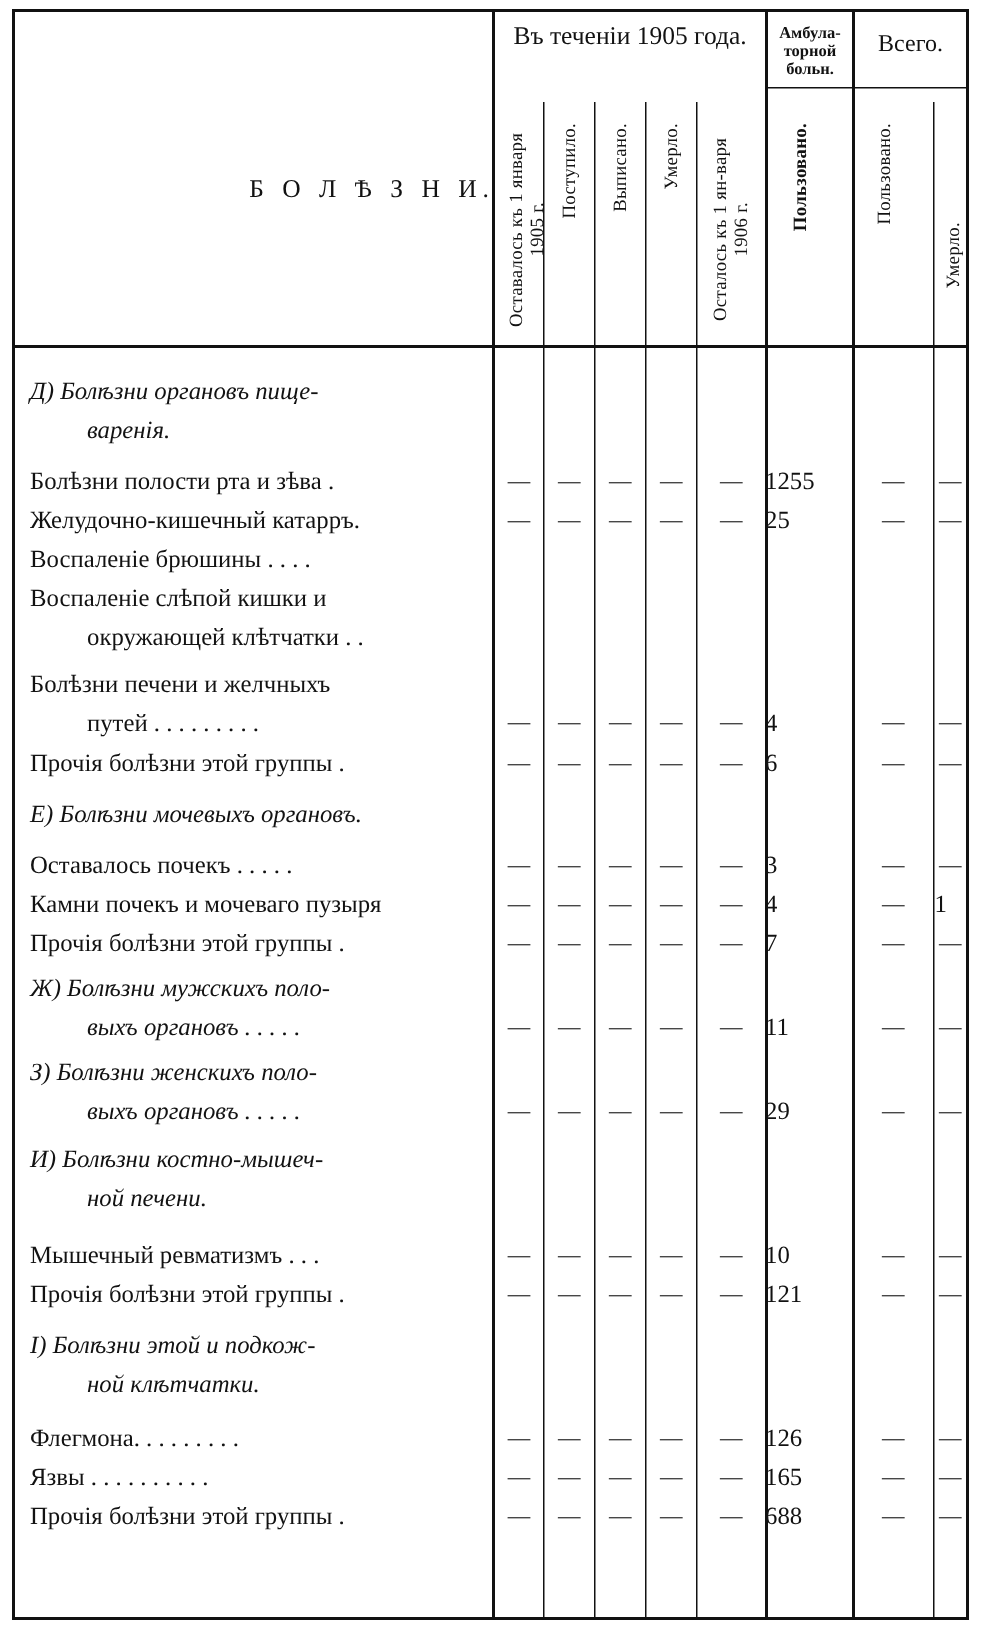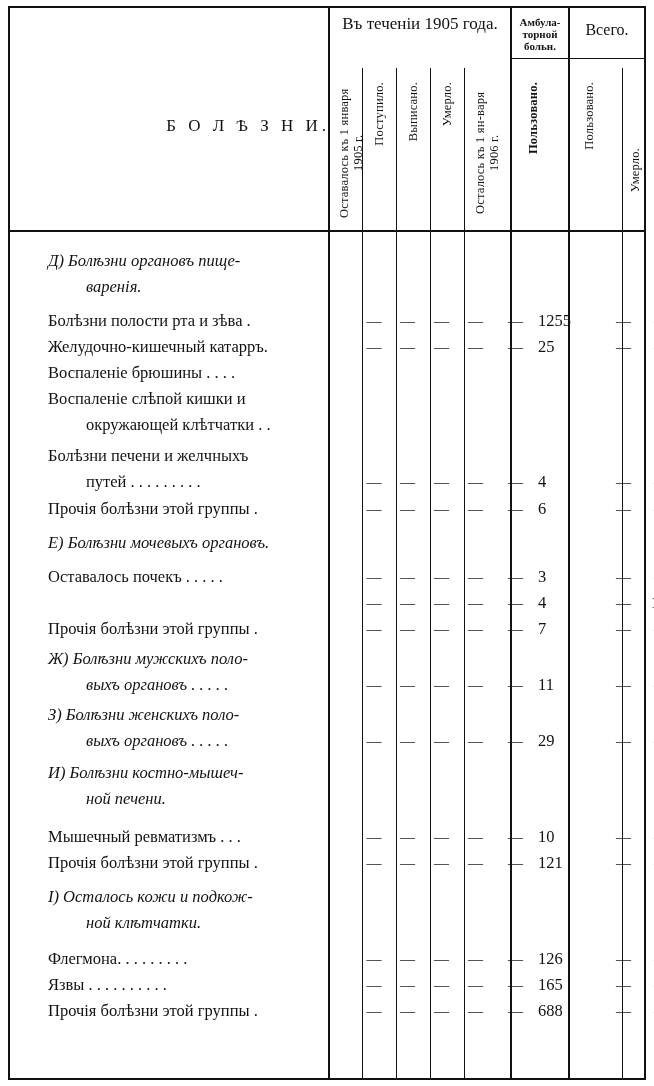--- a/index.html
+++ b/index.html
@@ -96,21 +96,20 @@
   
   .rows {
     position: absolute;
     left: 0;
     top: 232px;
     width: 100%;
   }
   .row {
     position: relative;
     height: 26px;
-    margin-left: 28px;
   }
   .label {
     position: absolute;
     left: 10px;
     top: 2px;
     width: 312px;
     font-size: 16.5px;
     line-height: 22px;
     white-space: nowrap;
   }
@@ -243,20 +242,21 @@
           <div class="cell dash" style="left: 320px; width: 32px;">—</div>
           <div class="cell dash" style="left: 353px; width: 33px;">—</div>
           <div class="cell dash" style="left: 387px; width: 33px;">—</div>
           <div class="cell dash" style="left: 421px; width: 33px;">—</div>
           <div class="cell dash" style="left: 455px; width: 45px;">—</div>
           <div class="cell num" style="left: 500px; width: 52px; padding-right: 6px;">3</div>
           <div class="cell dash" style="left: 559px; width: 53px;">—</div>
           <div class="cell dash" style="left: 613px; width: 21px;">—</div>
         </div>
         <div class="row" style="position: absolute; left: 0px; right: 0px; top: 350px;">
+          <div class="label">Камни почекъ и мочеваго пузыря</div>
           <div class="cell dash" style="left: 320px; width: 32px;">—</div>
           <div class="cell dash" style="left: 353px; width: 33px;">—</div>
           <div class="cell dash" style="left: 387px; width: 33px;">—</div>
           <div class="cell dash" style="left: 421px; width: 33px;">—</div>
           <div class="cell dash" style="left: 455px; width: 45px;">—</div>
           <div class="cell num" style="left: 500px; width: 52px; padding-right: 6px;">4</div>
           <div class="cell dash" style="left: 559px; width: 53px;">—</div>
           <div class="cell num" style="left: 613px; width: 15px; padding-right: 6px;">1</div>
         </div>
         <div class="row" style="position: absolute; left: 0px; right: 0px; top: 376px;">
@@ -320,21 +320,21 @@
           <div class="cell dash" style="left: 320px; width: 32px;">—</div>
           <div class="cell dash" style="left: 353px; width: 33px;">—</div>
           <div class="cell dash" style="left: 387px; width: 33px;">—</div>
           <div class="cell dash" style="left: 421px; width: 33px;">—</div>
           <div class="cell dash" style="left: 455px; width: 45px;">—</div>
           <div class="cell num" style="left: 500px; width: 52px; padding-right: 6px;">121</div>
           <div class="cell dash" style="left: 559px; width: 53px;">—</div>
           <div class="cell dash" style="left: 613px; width: 21px;">—</div>
         </div>
         <div class="row" style="position: absolute; left: 0px; right: 0px; top: 644px;">
-          <div class="label ital">I)   Осталось  кожи  и  подкож-</div>
+          <div class="label ital">I)   Болѣзни  этой  и  подкож-</div>
         </div>
         <div class="row" style="position: absolute; left: 0px; right: 0px; top: 670px;">
           <div class="label ital indent">ной клѣтчатки.</div>
         </div>
         <div class="row" style="position: absolute; left: 0px; right: 0px; top: 706px;">
           <div class="label">Флегмона. . . . . . . . .</div>
           <div class="cell dash" style="left: 320px; width: 32px;">—</div>
           <div class="cell dash" style="left: 353px; width: 33px;">—</div>
           <div class="cell dash" style="left: 387px; width: 33px;">—</div>
           <div class="cell dash" style="left: 421px; width: 33px;">—</div>

